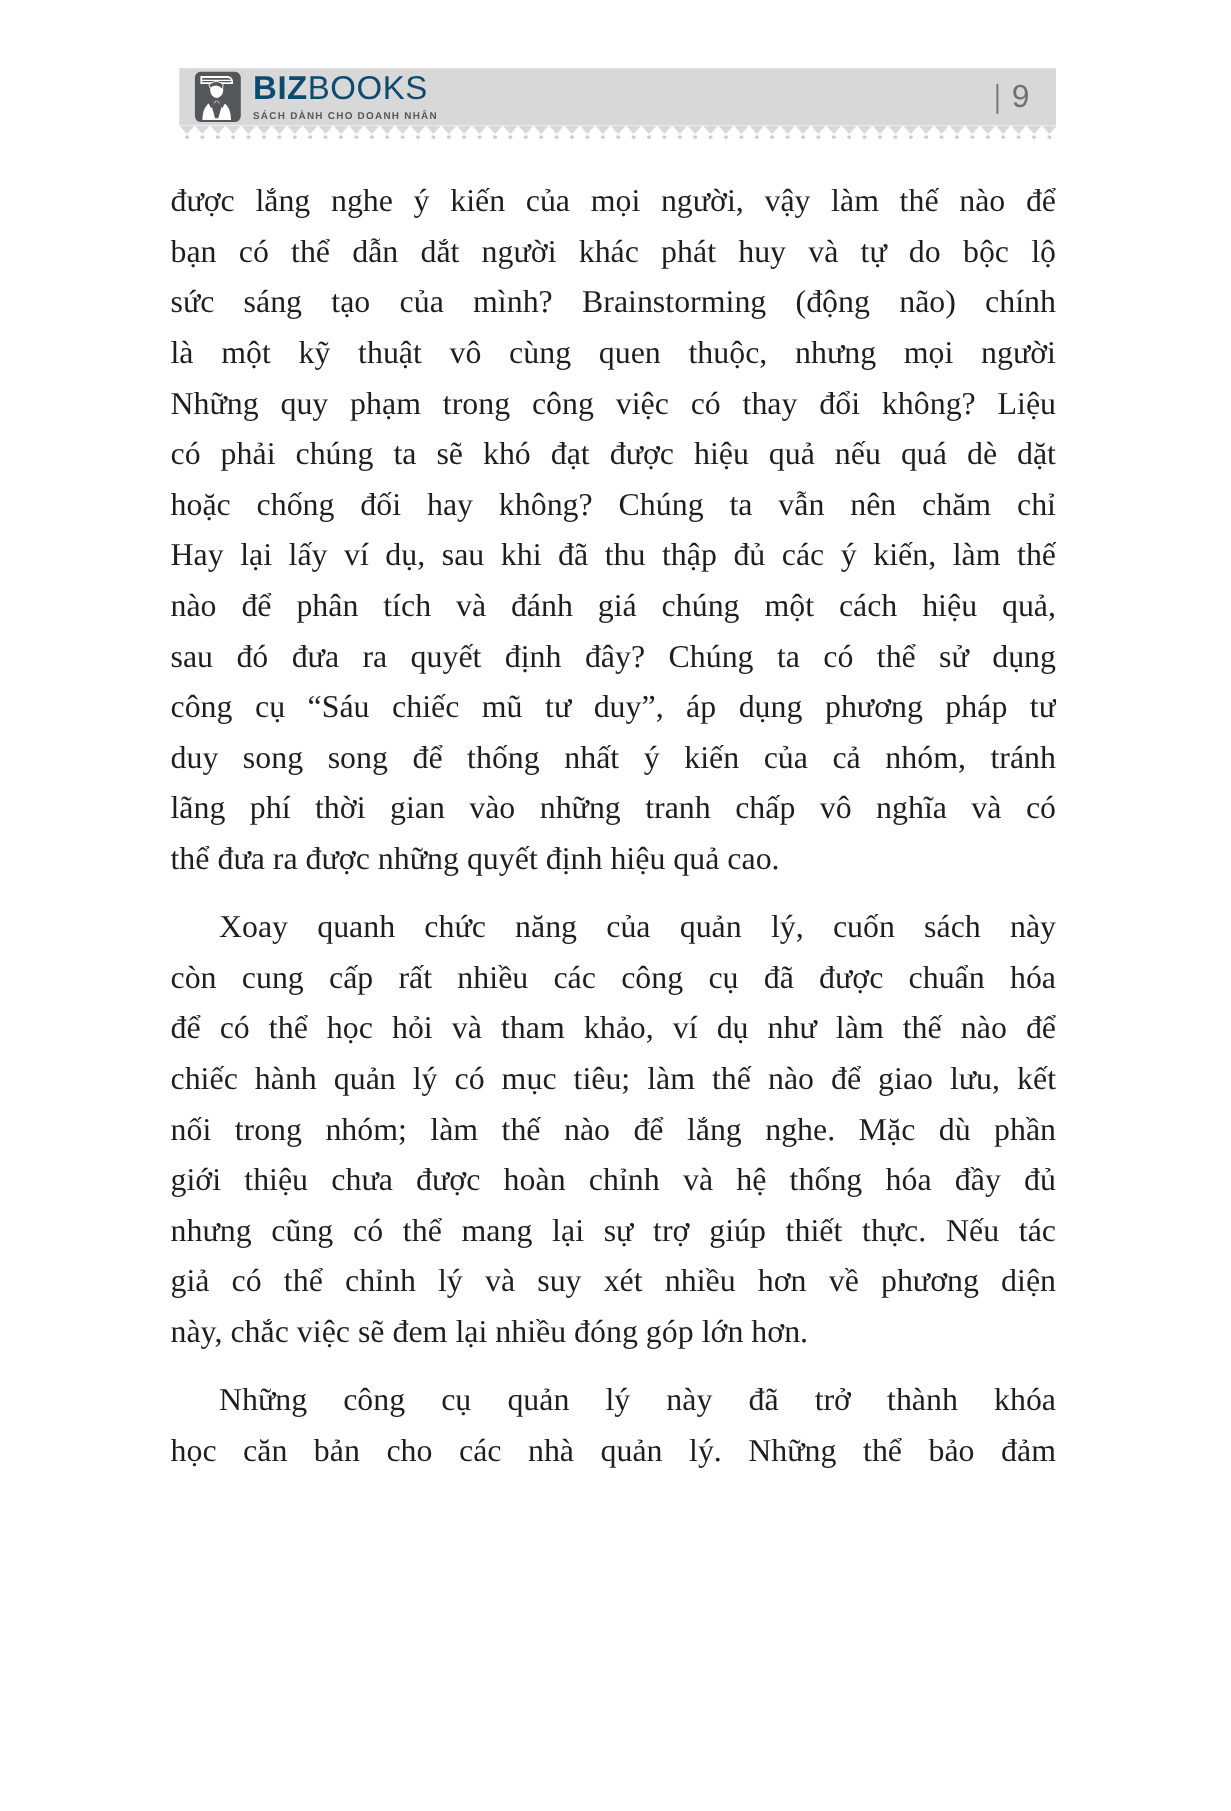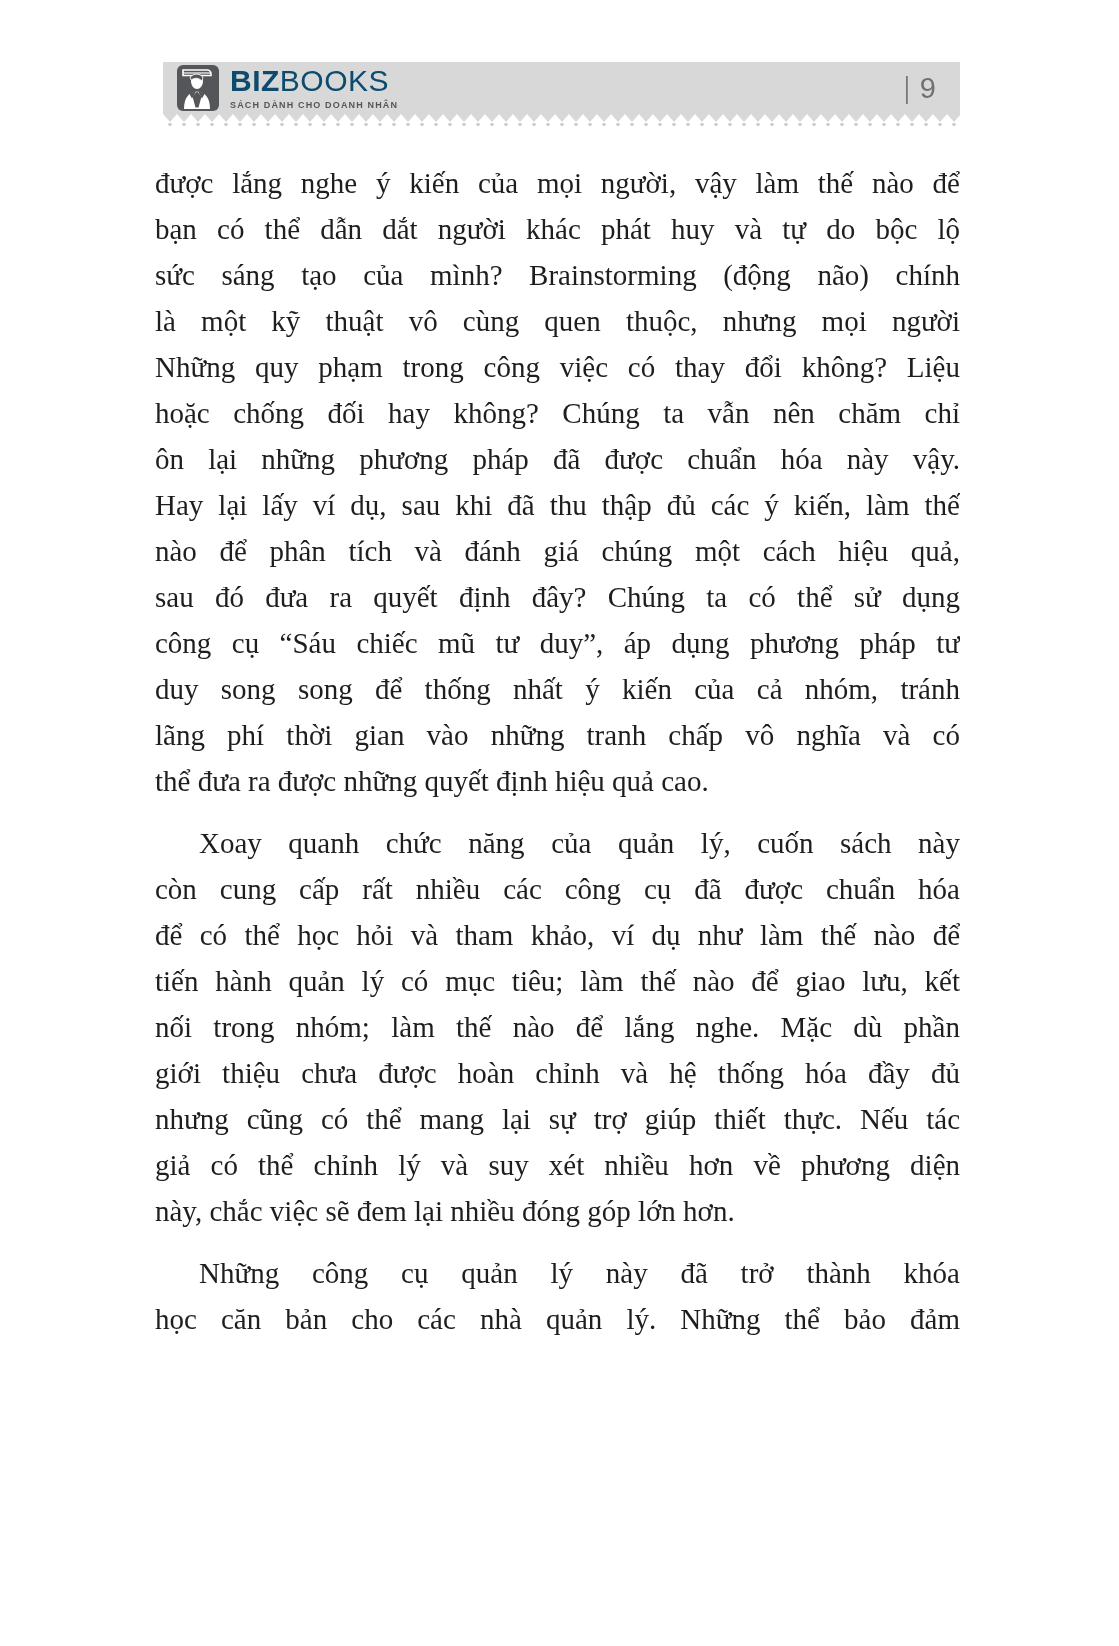--- a/index.html
+++ b/index.html
@@ -141,35 +141,35 @@
     <div class="tooth-shadow"></div>
   </div>
 
   <main class="body-text" id="body-root">
       <div class="para">
         <div class="line">được lắng nghe ý kiến của mọi người, vậy làm thế nào để</div>
         <div class="line">bạn có thể dẫn dắt người khác phát huy và tự do bộc lộ</div>
         <div class="line">sức sáng tạo của mình? Brainstorming (động não) chính</div>
         <div class="line">là một kỹ thuật vô cùng quen thuộc, nhưng mọi người</div>
         <div class="line">Những quy phạm trong công việc có thay đổi không? Liệu</div>
+        <div class="line">có phải chúng ta sẽ khó đạt được hiệu quả nếu quá dè dặt</div>
         <div class="line">hoặc chống đối hay không? Chúng ta vẫn nên chăm chỉ</div>
-        <div class="line">ôn lại những phương pháp đã được chuẩn hóa này vậy.</div>
         <div class="line">Hay lại lấy ví dụ, sau khi đã thu thập đủ các ý kiến, làm thế</div>
         <div class="line">nào để phân tích và đánh giá chúng một cách hiệu quả,</div>
         <div class="line">sau đó đưa ra quyết định đây? Chúng ta có thể sử dụng</div>
         <div class="line">công cụ “Sáu chiếc mũ tư duy”, áp dụng phương pháp tư</div>
         <div class="line">duy song song để thống nhất ý kiến của cả nhóm, tránh</div>
         <div class="line">lãng phí thời gian vào những tranh chấp vô nghĩa và có</div>
         <div class="line lastline">thể đưa ra được những quyết định hiệu quả cao.</div>
       </div>
       <div class="para">
         <div class="line indent">Xoay quanh chức năng của quản lý, cuốn sách này</div>
         <div class="line">còn cung cấp rất nhiều các công cụ đã được chuẩn hóa</div>
         <div class="line">để có thể học hỏi và tham khảo, ví dụ như làm thế nào để</div>
-        <div class="line">tiến hành quản lý có mục tiêu; làm thế nào để giao lưu, kết</div>
+        <div class="line">chiếc hành quản lý có mục tiêu; làm thế nào để giao lưu, kết</div>
         <div class="line">nối trong nhóm; làm thế nào để lắng nghe. Mặc dù phần</div>
         <div class="line">giới thiệu chưa được hoàn chỉnh và hệ thống hóa đầy đủ</div>
         <div class="line">nhưng cũng có thể mang lại sự trợ giúp thiết thực. Nếu tác</div>
         <div class="line">giả có thể chỉnh lý và suy xét nhiều hơn về phương diện</div>
         <div class="line lastline">này, chắc việc sẽ đem lại nhiều đóng góp lớn hơn.</div>
       </div>
       <div class="para">
         <div class="line indent">Những công cụ quản lý này đã trở thành khóa</div>
         <div class="line">học căn bản cho các nhà quản lý. Những thể bảo đảm</div>
       </div>

